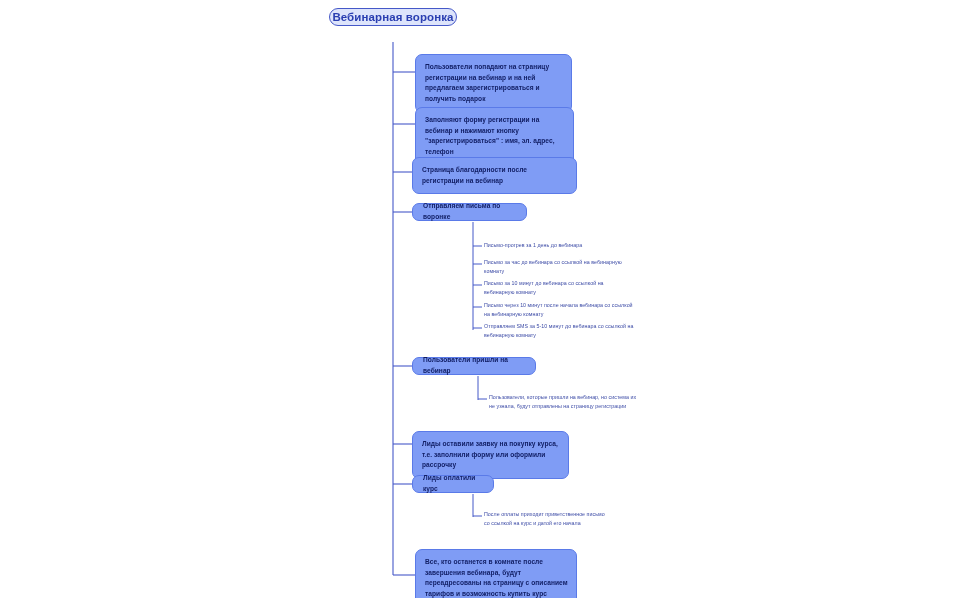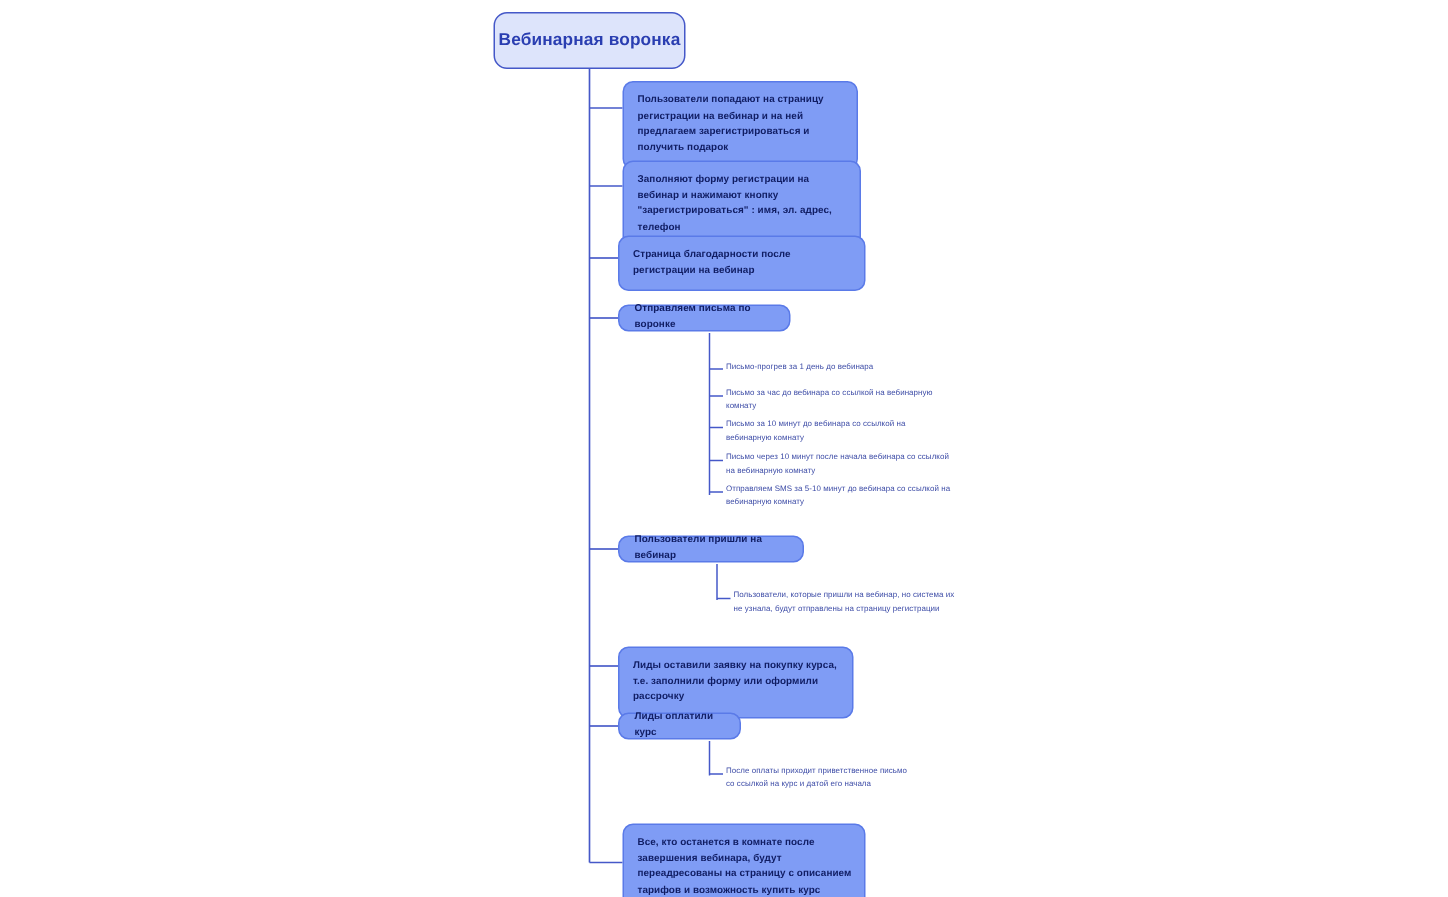--- a/index.html
+++ b/index.html
@@ -20,21 +20,21 @@
     position: absolute;
     left: 0; top: 0;
     width: 965px; height: 598px;
     pointer-events: none;
   }
 
   
   .node-root {
     position: absolute;
     left: 329px; top: 8px;
-    width: 128px; height: 38px;
+    width: 128px; height: 18px;
     background: #dde4fb;
     border: 1.4px solid #4558c8;
     border-radius: 9px;
     display: flex;
     align-items: center;
     justify-content: center;
     color: #2a3eb1;
     font-size: 11.5px;
     font-weight: bold;
     letter-spacing: 0.1px;

